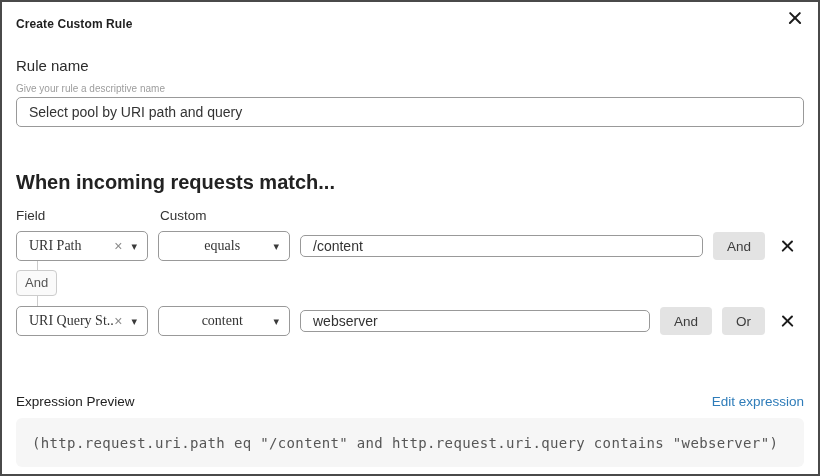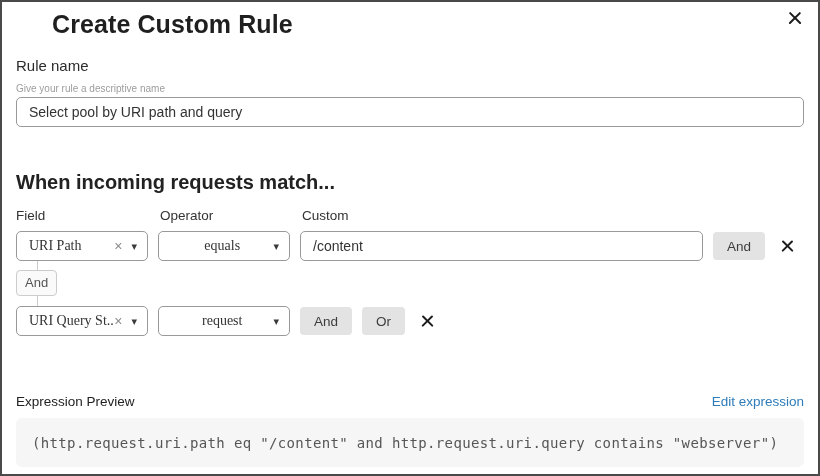--- a/index.html
+++ b/index.html
@@ -10,22 +10,22 @@
     color: #222;
   }
   .dialog {
     position: relative;
     width: 820px; height: 476px;
     border: 2px solid #4a4a4a;
     background: #fff;
     padding: 10px 14px 0 14px;
   }
   .dialog-title {
-    font-size: 25px; font-weight: 700; color: #1f1f1f;
-    line-height: 24px; letter-spacing: 0.1px; margin-left: 36px;
+    font-size: 12px; font-weight: 700; color: #1f1f1f;
+    line-height: 24px; letter-spacing: 0.1px;
   }
   .close-btn {
     position: absolute; top: 9px; right: 12px;
     width: 18px; height: 18px; cursor: pointer;
   }
   .x-mark { position: relative; display: inline-block; width: 14px; height: 14px; }
   .x-mark::before, .x-mark::after {
     content: ""; position: absolute; left: -1px; top: 6px;
     width: 16px; height: 2.4px; background: #1c1c1c; border-radius: 1px;
   }
@@ -60,21 +60,21 @@
     border: 1px solid #999; border-radius: 5px;
     display: flex; align-items: center;
     padding: 0 10px 0 12px; background: #fff; cursor: pointer;
   }
   .select.operator { margin-left: 10px; text-align: center; }
   .select-label { flex: 1; font-size: 14px; color: #333; white-space: nowrap; overflow: hidden; font-family: Liberation Serif, serif; }
   .clear-x { font-size: 14px; color: #8a8a8a; margin-right: 9px; line-height: 1; cursor: pointer; }
   .caret { font-size: 11px; color: #3a3a3a; line-height: 1; }
 
   .value-input {
-    flex: 1; height: 30px; margin-left: 10px;
+    flex: 1; height: 22px; margin-left: 10px;
     border: 1px solid #999; border-radius: 5px;
     padding: 0 12px; font-size: 14px; color: #333;
     font-family: "Liberation Sans", sans-serif;
     outline: none; background: #fff; min-width: 0;
   }
   .op-btn {
     height: 28px; border: none; border-radius: 4px;
     background: #e3e3e3; color: #3d3d3d;
     font-size: 13.5px; font-family: "Liberation Sans", sans-serif;
     padding: 0 14px; margin-left: 10px; cursor: pointer; flex: 0 0 auto;
@@ -126,21 +126,20 @@
   </div>
 
   <div class="section-label">Rule name</div>
   <div class="hint">Give your rule a descriptive name</div>
   <input class="text-input" type="text" value="Select pool by URI path and query" style="">
 
   <div class="match-heading">When incoming requests match...</div>
 
   <div class="col-labels">
     <div class="col-label-field">Field</div>
-    <div class="col-label-operator">Operator</div>
     <div class="col-label-value">Custom</div>
   </div>
 
   <div class="cond-row">
     <div class="select">
       <span class="select-label">URI Path</span>
       <span class="clear-x">×</span>
       <span class="caret">▾</span>
     </div>
     <div class="select operator">
@@ -158,23 +157,24 @@
     <div class="connector-chip">And</div>
   </div>
 
   <div class="cond-row" style="margin-top:0;">
     <div class="select">
       <span class="select-label">URI Query St...</span>
       <span class="clear-x">×</span>
       <span class="caret">▾</span>
     </div>
     <div class="select operator">
-      <span class="select-label">request</span>
+      <span class="select-label">content</span>
       <span class="caret">▾</span>
     </div>
+    <input class="value-input" type="text" value="webserver" style="">
     <button class="op-btn">And</button>
     <button class="op-btn">Or</button>
     <div class="remove-btn">
       <span class="x-mark"></span>
     </div>
   </div>
 
   <div class="expr-header">
     <div class="expr-label">Expression Preview</div>
     <a class="expr-edit">Edit expression</a>

